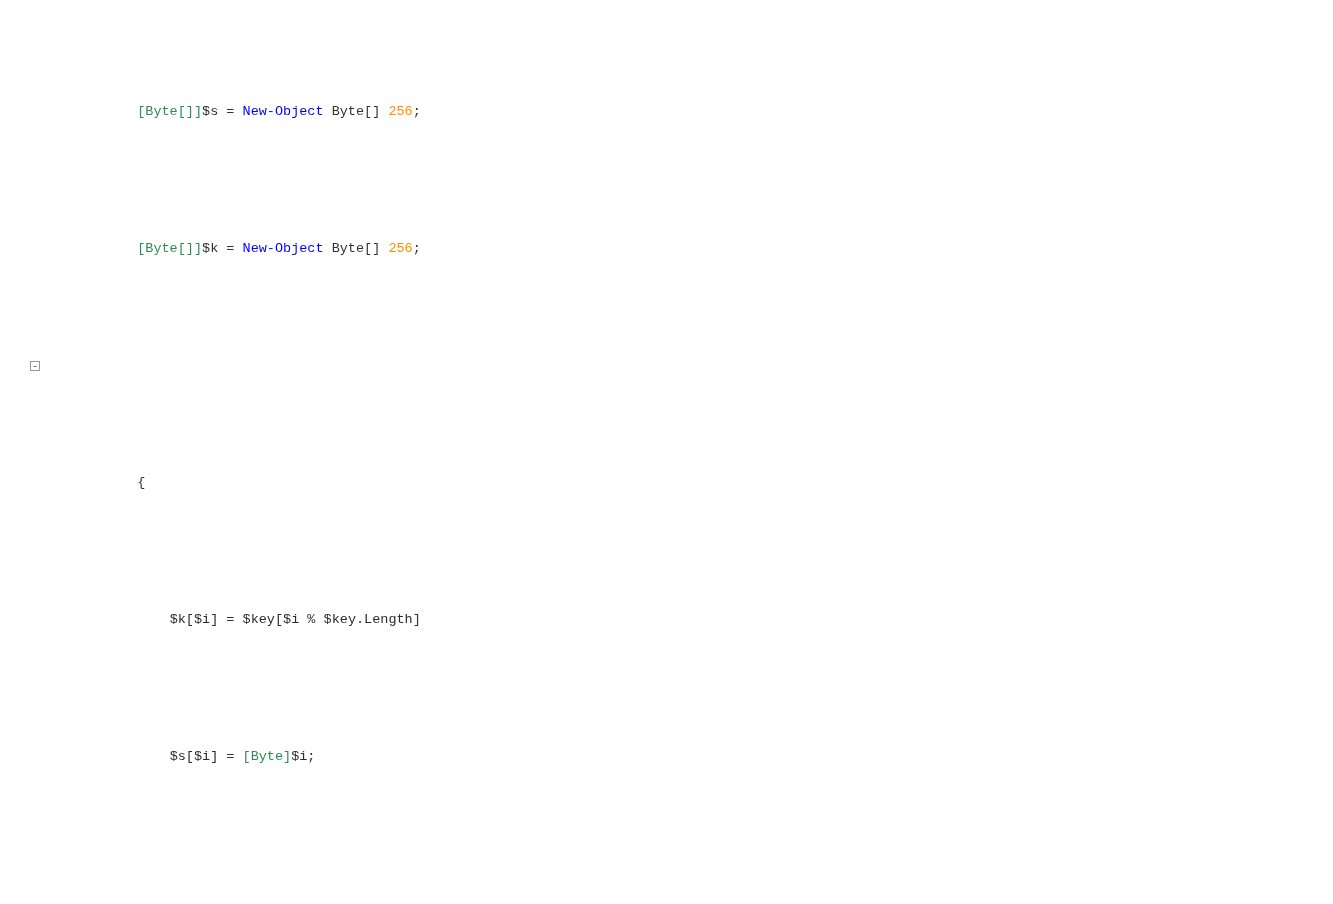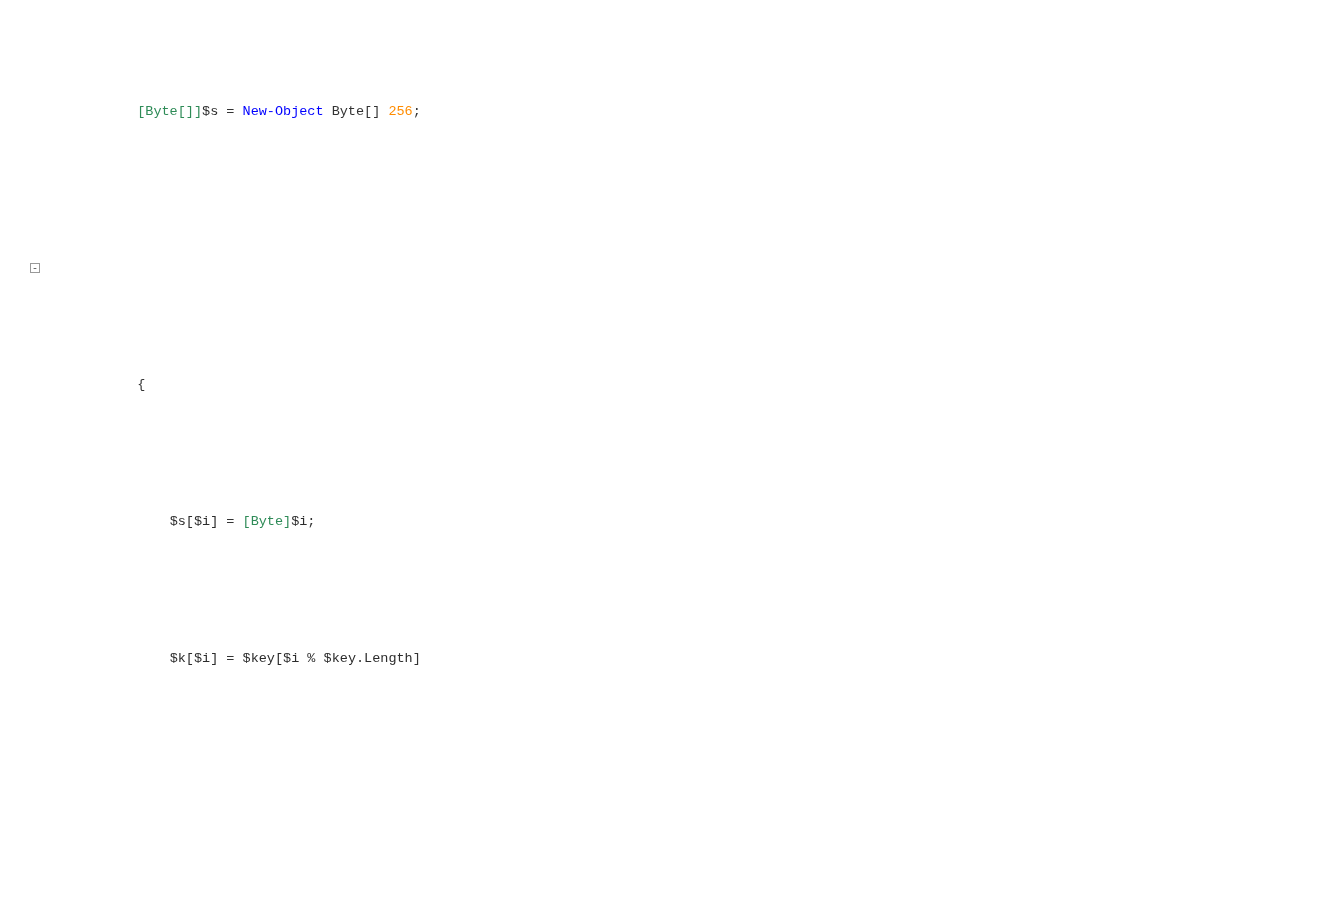--- a/index.html
+++ b/index.html
@@ -68,50 +68,55 @@
   <div class="code-block">
 
     
     <div class="line">
       <span class="line-content">
         &nbsp;&nbsp;&nbsp;&nbsp;<span class="type">[Byte[]]</span><span class="var">$s</span><span class="dark"> = </span><span class="kw-blue">New-Object</span><span class="dark"> Byte[] </span><span class="num">256</span><span class="dark">;</span>
       </span>
     </div>
 
     
+    <div class="line">
+      <span class="line-content">
+        &nbsp;&nbsp;&nbsp;&nbsp;<span class="type">[Byte[]]</span><span class="var">$k</span><span class="dark"> = </span><span class="kw-blue">New-Object</span><span class="dark"> Byte[] </span><span class="num">256</span><span class="dark">;</span>
+      </span>
+    </div>
 
     
     <div class="line">
       <span class="line-gutter"><span class="fold-icon">-</span></span>
     </div>
 
     
     <div class="line">
       <span class="line-content">
         &nbsp;&nbsp;&nbsp;&nbsp;<span class="dark">{</span>
       </span>
     </div>
 
     
     <div class="line">
       <span class="line-content">
+        &nbsp;&nbsp;&nbsp;&nbsp;&nbsp;&nbsp;&nbsp;&nbsp;<span class="var">$k[$i]</span><span class="dark"> = </span><span class="var">$key[$i</span><span class="dark"> % </span><span class="var">$key</span><span class="dark">.</span><span class="var">Length</span><span class="dark">]</span>
+      </span>
+    </div>
+
+    
+    <div class="line">
+      <span class="line-content">
         &nbsp;&nbsp;&nbsp;&nbsp;&nbsp;&nbsp;&nbsp;&nbsp;<span class="var">$s[$i]</span><span class="dark"> = </span><span class="type">[Byte]</span><span class="var">$i</span><span class="dark">;</span>
       </span>
     </div>
 
     
     <div class="line">
       <span class="line-content">
-        &nbsp;&nbsp;&nbsp;&nbsp;&nbsp;&nbsp;&nbsp;&nbsp;<span class="var">$k[$i]</span><span class="dark"> = </span><span class="var">$key[$i</span><span class="dark"> % </span><span class="var">$key</span><span class="dark">.</span><span class="var">Length</span><span class="dark">]</span>
-      </span>
-    </div>
-
-    
-    <div class="line">
-      <span class="line-content">
         &nbsp;&nbsp;&nbsp;&nbsp;
       </span>
     </div>
 
     
     
 
     
     
 

